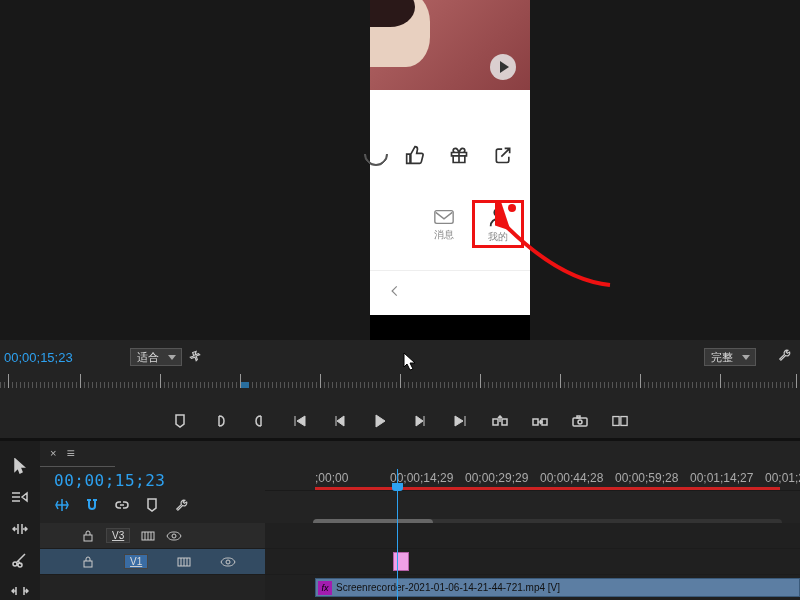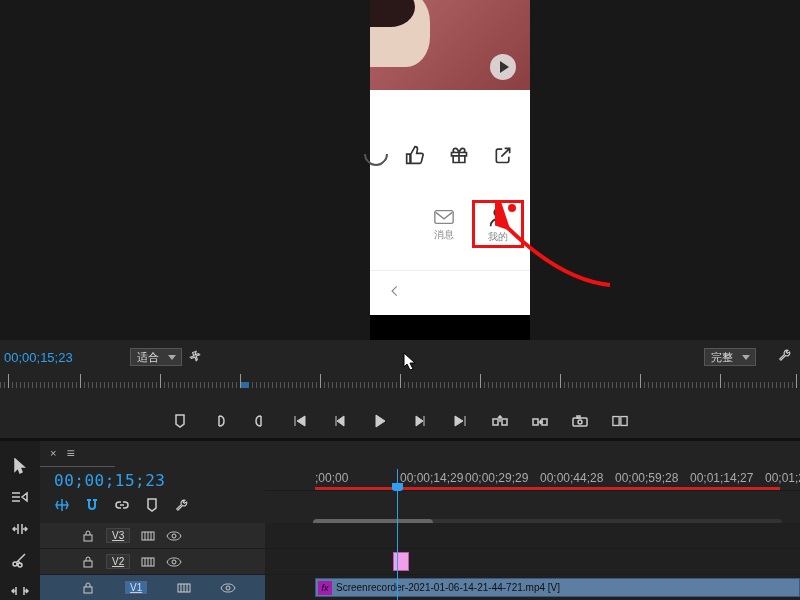--- a/index.html
+++ b/index.html
@@ -358,41 +358,20 @@
             <path d="M4 1v8M7 1v8M10 1v8"></path>
           </svg>
         </span>
       <span class="eye">
           <svg width="16" height="10" viewBox="0 0 16 10" stroke="#ccc" fill="none">
             <path d="M1 5c2-4 5-4 7-4s5 0 7 4c-2 4-5 4-7 4s-5 0-7-4z"></path>
             <circle cx="8" cy="5" r="2"></circle>
           </svg>
         </span>
     </div>
-    <div class="trow">
-      <span class="lock">
-          <svg width="12" height="12" viewBox="0 0 12 12" stroke="#ccc" fill="none">
-            <rect x="2" y="5" width="8" height="6"></rect>
-            <path d="M4 5V3a2 2 0 0 1 4 0v2"></path>
-          </svg>
-        </span>
-      <span class="tag">V2</span>
-      <span class="mig">
-          <svg width="14" height="10" viewBox="0 0 14 10" stroke="#ccc" fill="none">
-            <rect x="1" y="1" width="12" height="8"></rect>
-            <path d="M4 1v8M7 1v8M10 1v8"></path>
-          </svg>
-        </span>
-      <span class="eye">
-          <svg width="16" height="10" viewBox="0 0 16 10" stroke="#ccc" fill="none">
-            <path d="M1 5c2-4 5-4 7-4s5 0 7 4c-2 4-5 4-7 4s-5 0-7-4z"></path>
-            <circle cx="8" cy="5" r="2"></circle>
-          </svg>
-        </span>
-    </div>
     <div class="trow sel">
       <span class="lock">
           <svg width="12" height="12" viewBox="0 0 12 12" stroke="#ccc" fill="none">
             <rect x="2" y="5" width="8" height="6"></rect>
             <path d="M4 5V3a2 2 0 0 1 4 0v2"></path>
           </svg>
         </span>
       <span class="tag">V1</span>
       <span class="mig">
           <svg width="14" height="10" viewBox="0 0 14 10" stroke="#ccc" fill="none">
@@ -405,21 +384,21 @@
             <path d="M1 5c2-4 5-4 7-4s5 0 7 4c-2 4-5 4-7 4s-5 0-7-4z"></path>
             <circle cx="8" cy="5" r="2"></circle>
           </svg>
         </span>
     </div>
   </div>
 
   <div class="tracks">
     <div class="ruler">
       <span class="tick" style="left:50px">;00;00</span>
-      <span class="tick" style="left:135px">00;00;14;29</span>
+      <span class="tick" style="left:125px">00;00;14;29</span>
       <span class="tick" style="left:200px">00;00;29;29</span>
       <span class="tick" style="left:275px">00;00;44;28</span>
       <span class="tick" style="left:350px">00;00;59;28</span>
       <span class="tick" style="left:425px">00;01;14;27</span>
       <span class="tick" style="left:500px">00;01;29;29</span>
       <div class="redspan"></div>
     </div>
     <div class="scrollzoom"></div>
     <div class="playhead"></div>
     <div style="height:32px"></div>

